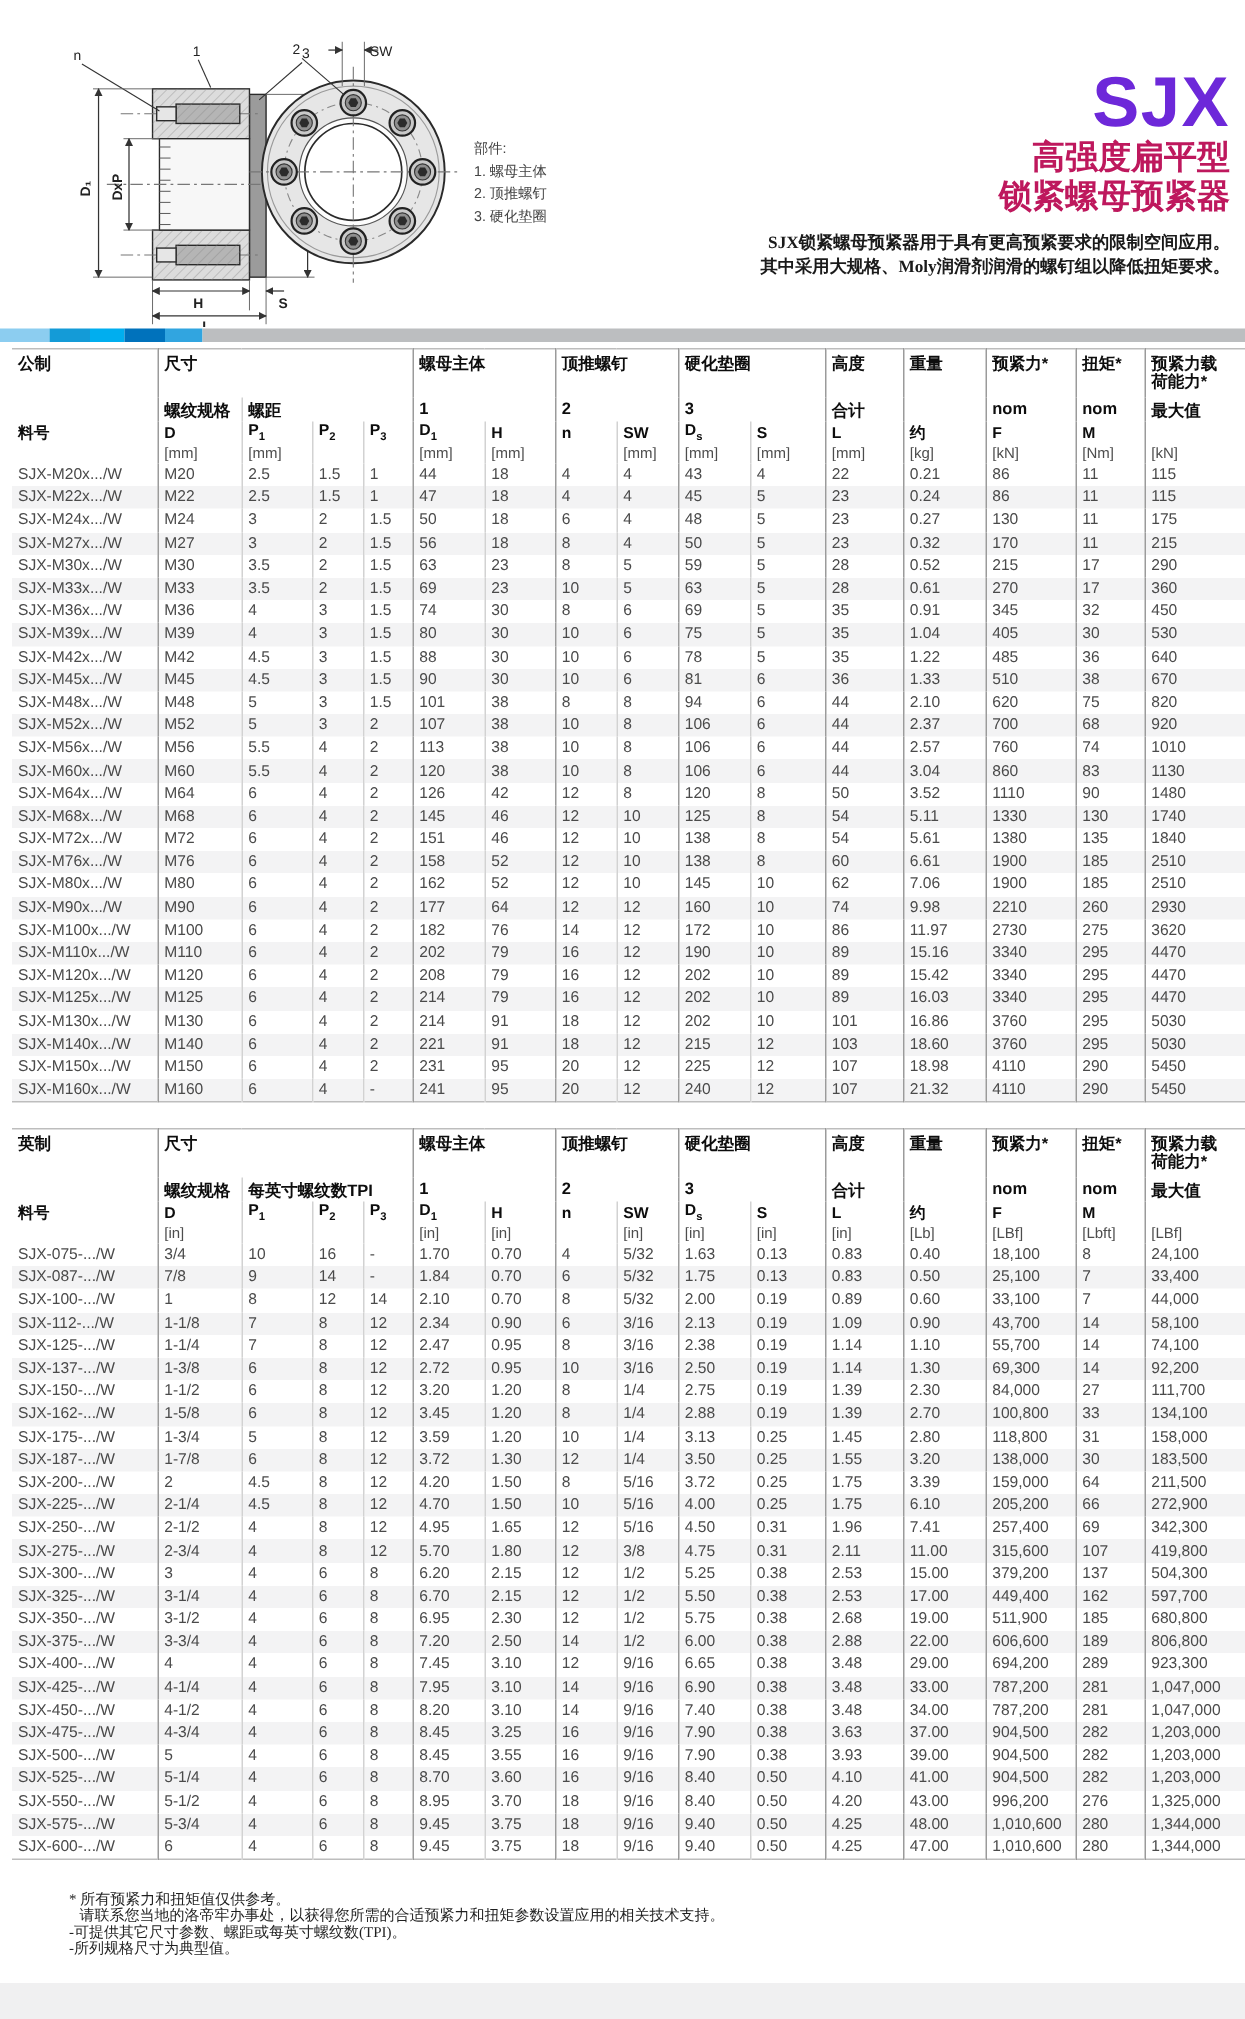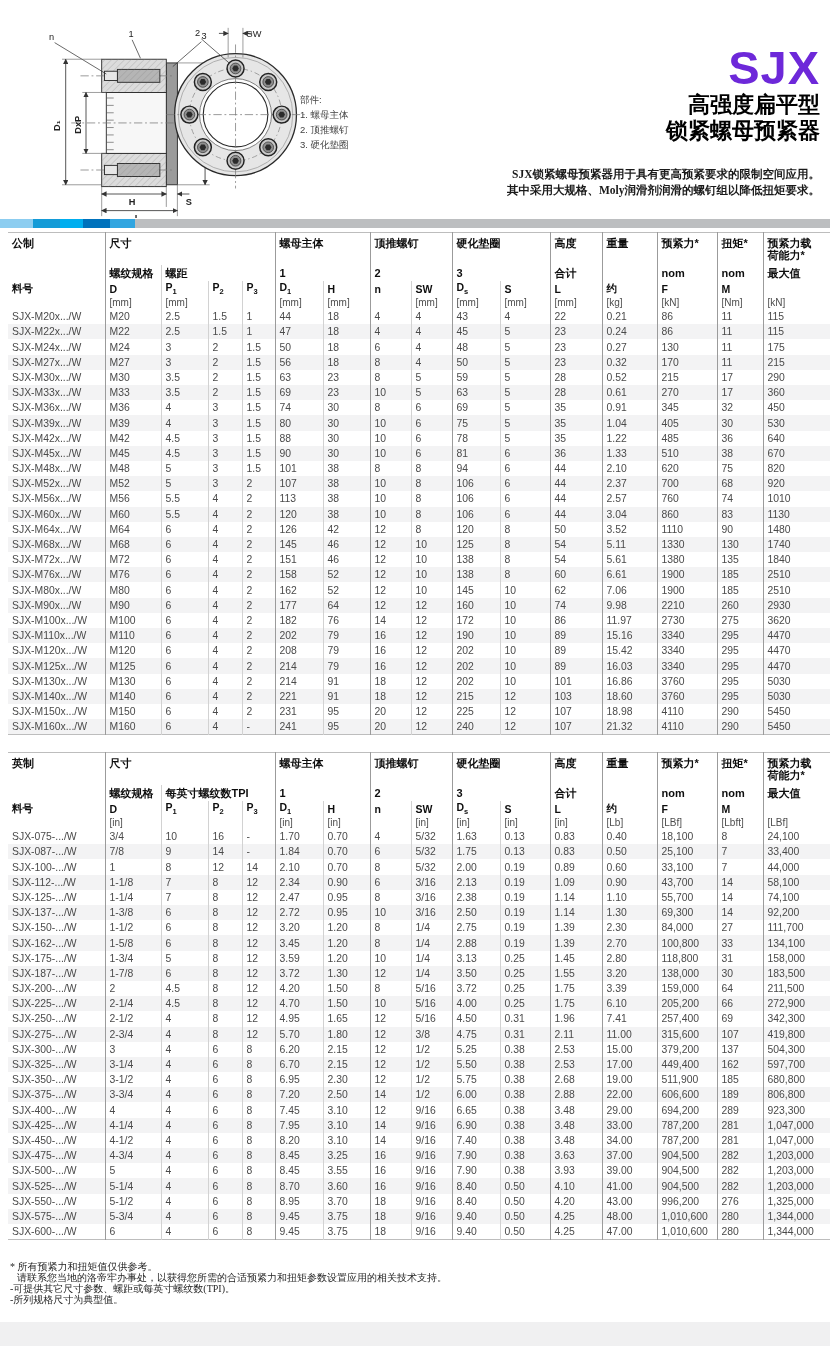--- a/index.html
+++ b/index.html
@@ -1,26 +1,26 @@
 <!DOCTYPE html>
 <html><head>
 <meta charset="utf-8">
 <style>
   html,body{margin:0;padding:0;background:#fff;}
   .page{position:relative;width:830px;height:1346px;background:#fff;overflow:hidden;
         font-family:"Liberation Sans","DejaVu Sans",sans-serif;color:#222;}
   
   .titleblock{position:absolute;top:44px;right:10px;text-align:right;}
   .t-sjx{font-size:47px;font-weight:700;line-height:1.02;letter-spacing:1px;color:#6d28d9;}
-  .t-sub{font-size:22px;font-weight:700;line-height:26px;color:#000000;}
-  .t-desc{margin-top:22px;font-size:11.5px;font-weight:700;line-height:16px;color:#1a1a1a;
+  .t-sub{font-size:22px;font-weight:700;line-height:26px;color:#be185d;}
+  .t-desc{margin-top:10px;font-size:11.5px;font-weight:700;line-height:16px;color:#1a1a1a;
           font-family:"Liberation Serif","DejaVu Serif",serif;}
   
   .diagram{position:absolute;left:14px;top:26px;width:410px;height:192px;}
-  .legend{position:absolute;left:300px;top:92px;font-size:9.5px;line-height:15px;color:#444;}
+  .legend{position:absolute;left:316px;top:92px;font-size:9.5px;line-height:15px;color:#444;}
   .legend .lg-line{white-space:nowrap;}
   
   .band{position:absolute;top:219px;left:0;width:830px;height:9px;display:flex;}
   .band-seg{height:100%;}
   
   .tablewrap{position:absolute;left:8px;}
   #metric-host{top:232px;}
   #imperial-host{top:752px;}
   table.spec{border-collapse:collapse;table-layout:fixed;width:822px;
              border-top:1px solid #bdbdbd;border-bottom:1px solid #bdbdbd;}
@@ -33,21 +33,21 @@
   .rC sub{font-size:7.5px;}
   .rD th{height:13px;font-size:10px;color:#4d4d4d;}
   .spec tbody td{height:15.2px;font-size:10.4px;color:#4a4a4a;}
   .spec tbody tr:nth-child(even){background:#f3f3f4;}
   .bs{border-left:1px solid #9b9b9b;}
   .bl{border-left:1px solid #d2d2d2;}
   .ctr{text-align:center;}
   
   .footnotes{position:absolute;left:10px;top:1262px;font-size:10px;line-height:10.9px;
              color:#1f1f1f;font-family:"Liberation Serif","DejaVu Serif",serif;}
-  .fn-line{white-space:nowrap;}
+  .fn-line{white-space:nowrap;margin-left:36px;}
   .fn-1,.fn-2{padding-left:7px;}
   .bottomstrip{position:absolute;left:0;top:1322px;width:830px;height:24px;background:#f0f0f1;}
 </style>
 </head>
 <body>
 
 <div class="page">
 
   <div class="diagram">
     <svg width="410" height="192" viewBox="0 0 440 208" preserveAspectRatio="xMinYMin meet">

